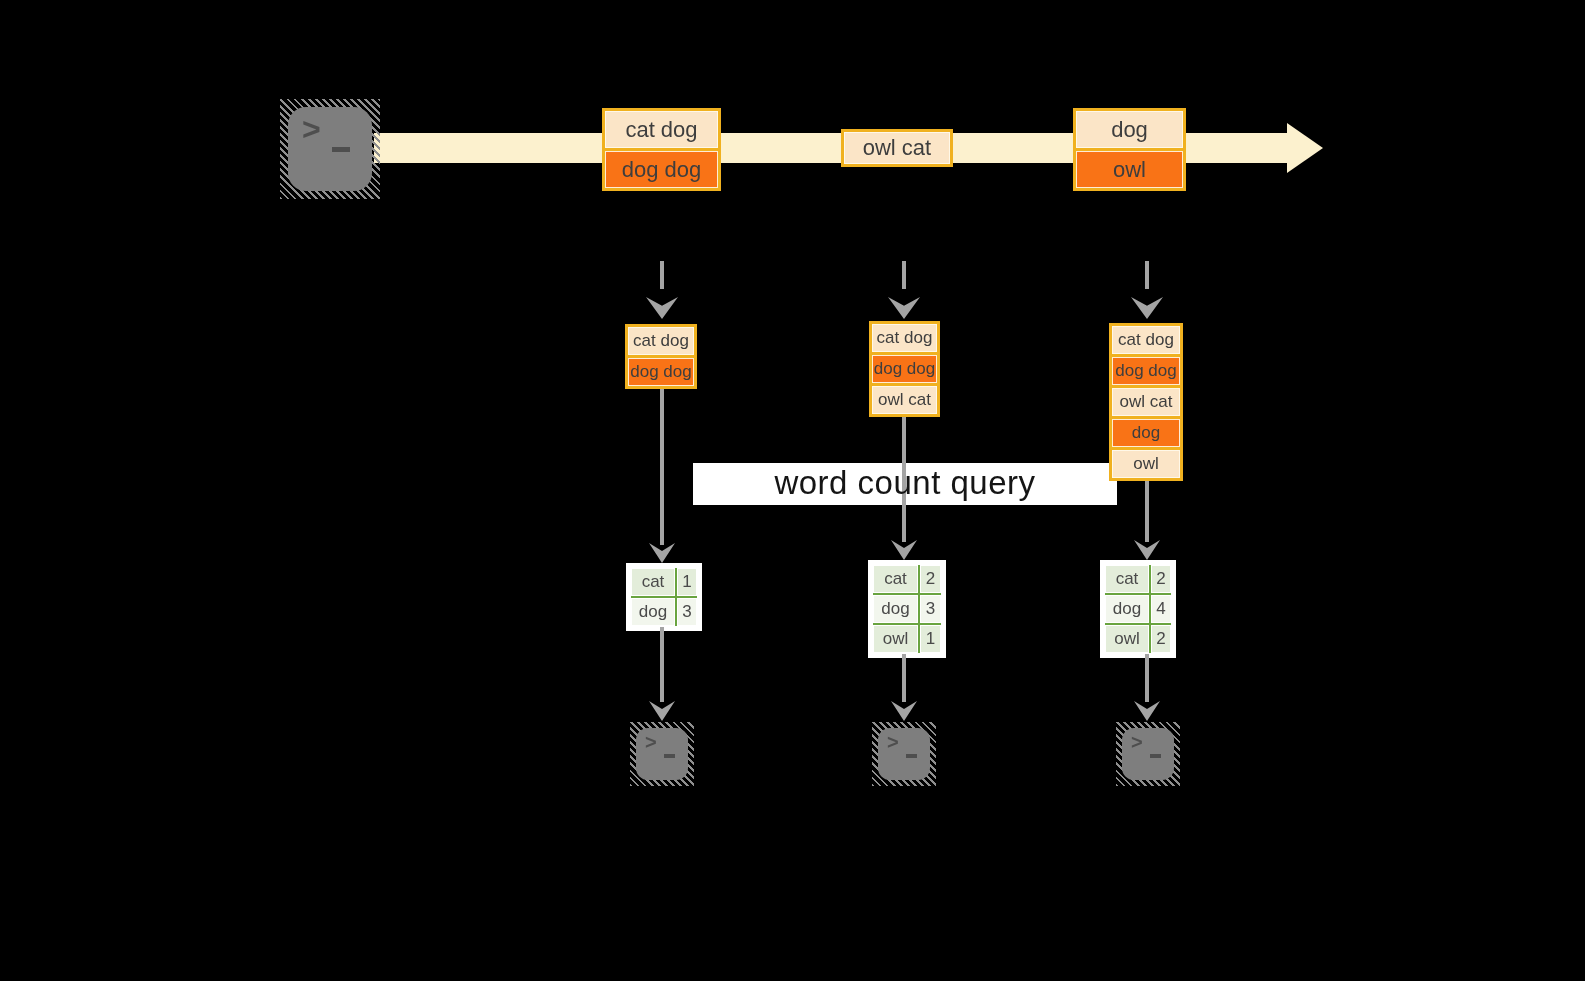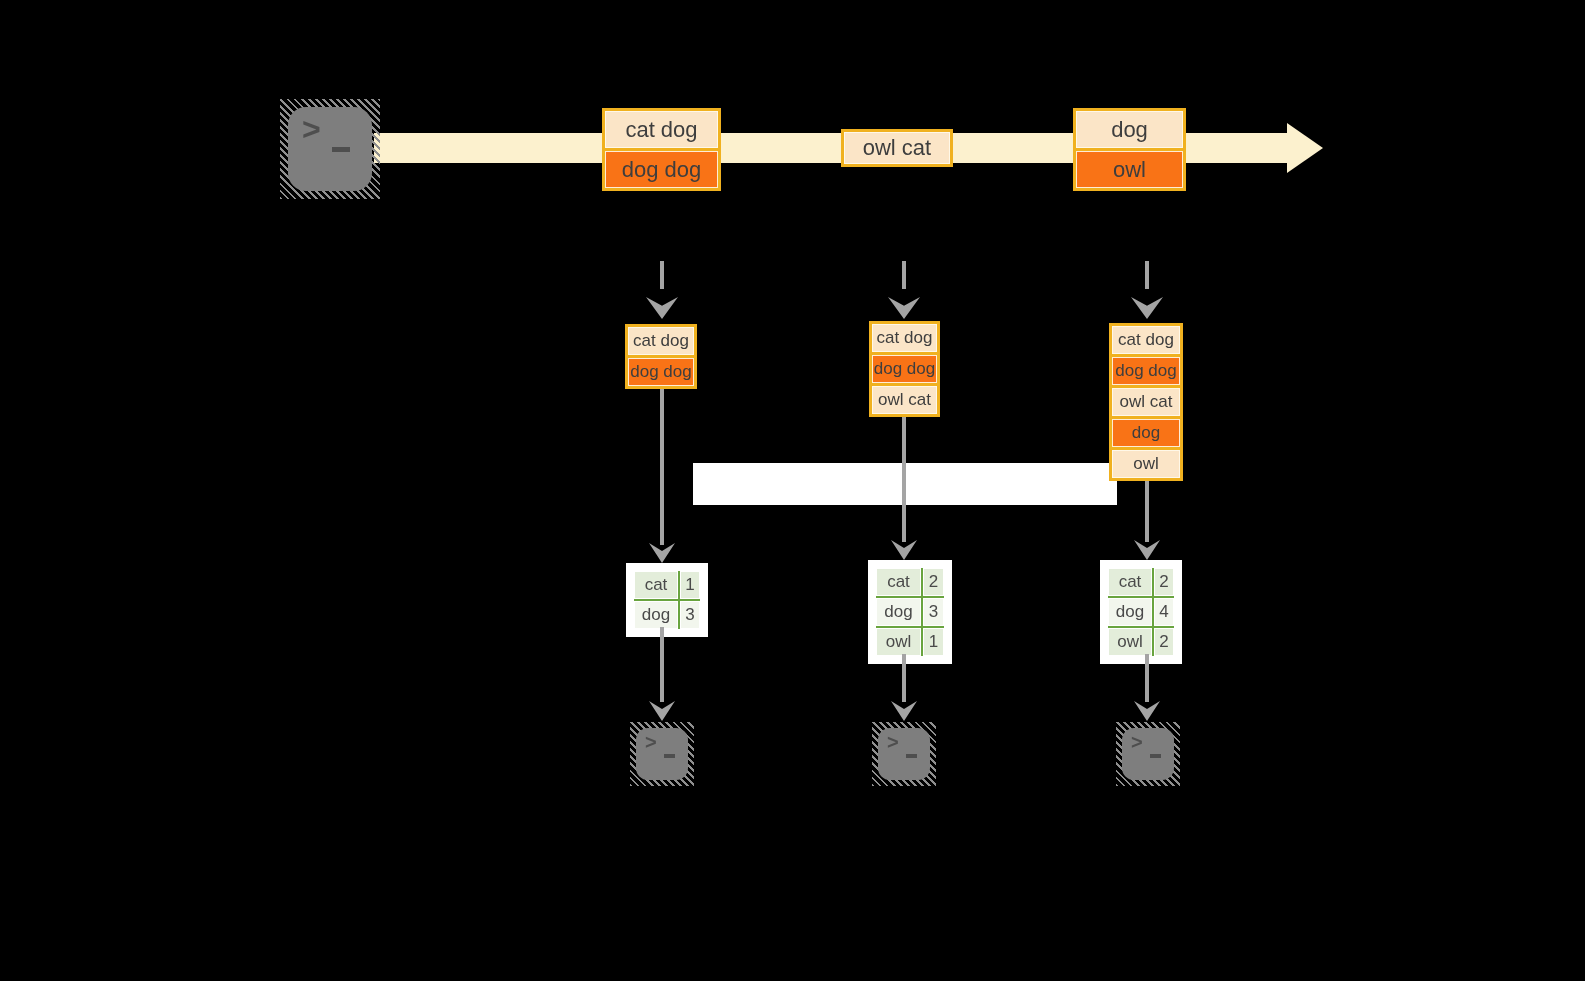--- a/index.html
+++ b/index.html
@@ -18,21 +18,21 @@
           display:flex; flex-direction:column; gap:3px; z-index:4; color:#3E3E3E; }
   .obox.raised { z-index:6; }
   .cell { display:flex; align-items:center; justify-content:center;
           box-shadow: inset 0 0 0 1px rgba(255,250,235,0.9); }
   .big { height:37px; font-size:22px; }
   .mid { height:32px; font-size:22px; }
   .sm  { height:28px; font-size:17px; }
   .dark  { background:#FBE5C7; }
   .light { background:#f97316; }
   
-  .gtable { position:absolute; border:8px solid #ffffff; background:#69A43F;
+  .gtable { position:absolute; border:5px solid #ffffff; background:#69A43F;
             display:grid; gap:2px; z-index:4; color:#4A4A4A; }
   .gcell { height:28px; font-size:17px; display:flex; align-items:center;
            justify-content:center; box-shadow: inset 0 0 0 1px #ffffff; }
   .fa { background:#E3EDDA; }
   .fb { background:#F2F6ED; }
   
   .vline { position:absolute; width:4px; background:#A4A4A4; z-index:6; }
   .ahead { position:absolute; background:#A4A4A4; z-index:6;
            clip-path: polygon(0 0, 50% 40%, 100% 0, 50% 100%); }
   
@@ -98,20 +98,21 @@
   </div>
   <div class="obox raised" style="left:1109px;top:323px;width:68px;">
     <div class="cell sm dark">cat dog</div>
     <div class="cell sm light">dog dog</div>
     <div class="cell sm dark">owl cat</div>
     <div class="cell sm light">dog</div>
     <div class="cell sm dark">owl</div>
   </div>
 
   <div class="qbg"></div>
+  <div class="qtext">word count query</div>
 
   <div class="vline" style="left:660px;top:389px;height:156px;"></div>
   <div class="ahead" style="left:649px;top:543px;width:26px;height:20px;"></div>
   <div class="vline" style="left:902px;top:417px;height:125px;"></div>
   <div class="ahead" style="left:891px;top:540px;width:26px;height:20px;"></div>
   <div class="vline" style="left:1145px;top:481px;height:61px;"></div>
   <div class="ahead" style="left:1134px;top:540px;width:26px;height:20px;"></div>
 
   <div class="gtable" style="left:626px;top:563px;grid-template-columns:44px 20px;">
     <div class="gcell fa">cat</div>

